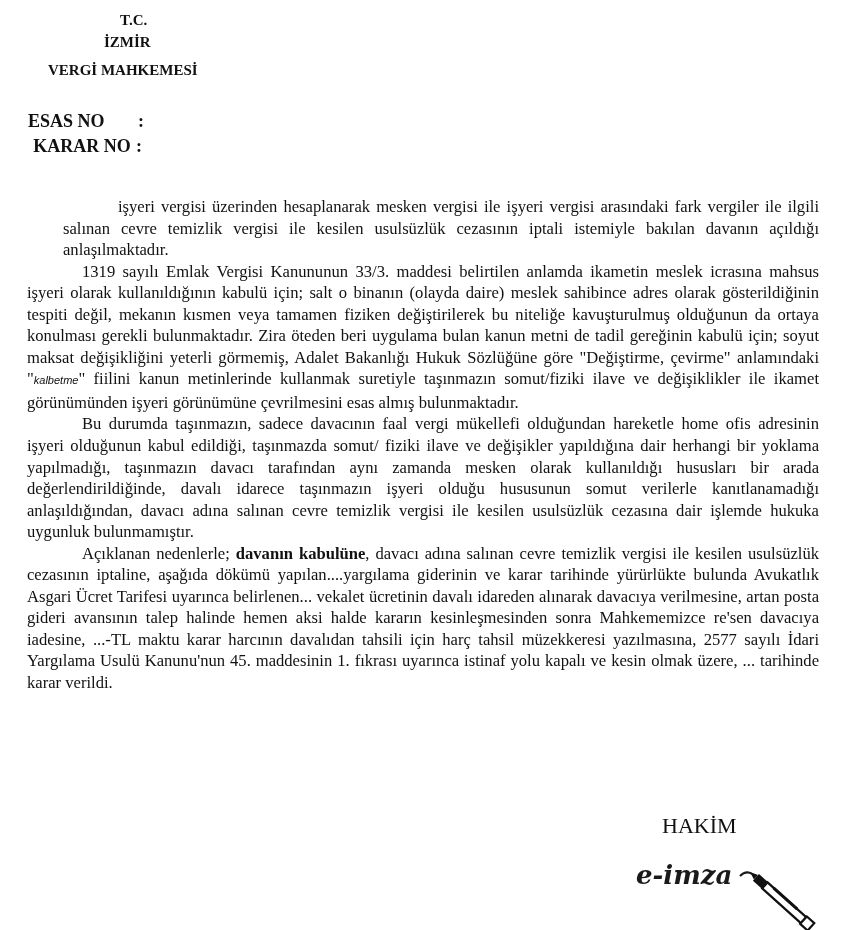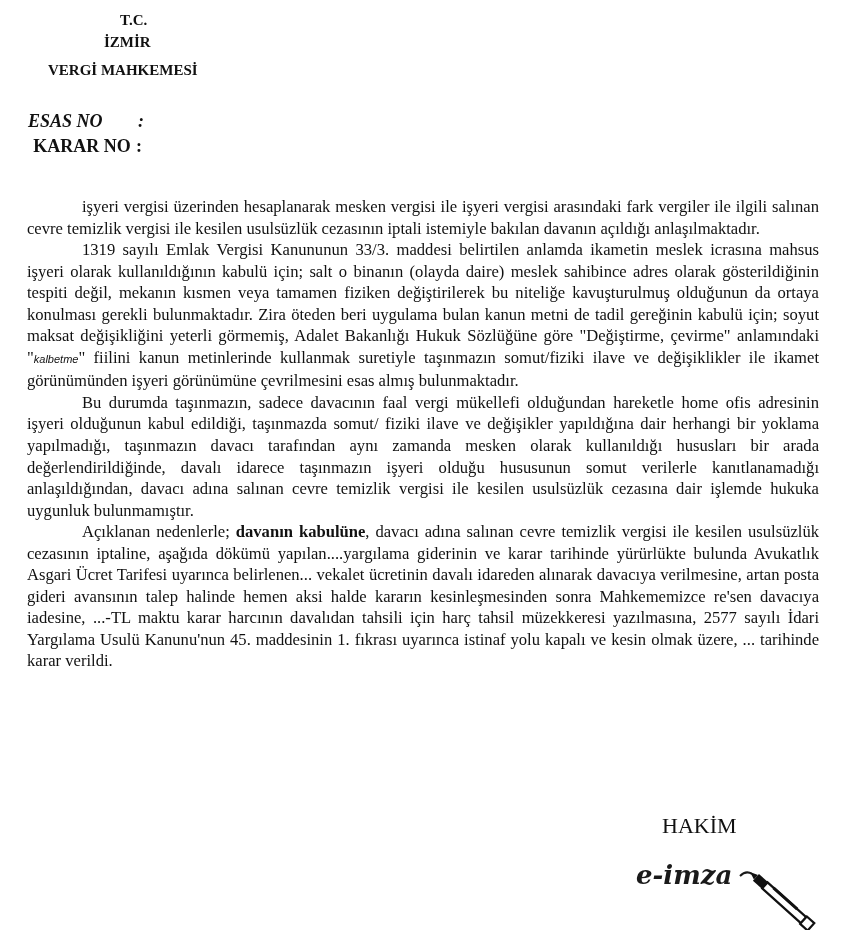--- a/index.html
+++ b/index.html
@@ -3,28 +3,28 @@
 <meta charset="utf-8">
 <style>
   html, body { margin: 0; padding: 0; background: #ffffff; }
   body { width: 850px; height: 930px; position: relative; overflow: hidden;
          font-family: "Liberation Serif", serif; color: #111; }
   .hdr { position: absolute; font-weight: bold; font-size: 15px; line-height: 24px; }
   .hdr-tc { left: 120px; top: 8px; }
   .hdr-city { left: 104px; top: 30px; }
   .hdr-court { left: 48px; top: 58px; }
   .meta { position: absolute; left: 28px; font-weight: bold; font-size: 18px; line-height: 24px; }
-  .meta-esas { top: 109px; font-style: italic; }
+  .meta-esas { top: 109px; }
   .meta-karar { top: 134px; text-align: center; }
   .meta .lbl { display: inline-block; width: 110px; }
   .meta-karar .lbl { width: 108px; }
   .body { position: absolute; left: 27px; top: 196px; width: 792px;
           font-size: 16.6px; line-height: 21.55px; text-align: justify; }
   .body p { margin: 0; text-indent: 55px; }
-  .body p.first { text-indent: 55px; }
+  .body p.first { text-indent: 55px; margin-left: 36px; }
   .sans-it { font-family: "Liberation Sans", sans-serif; font-style: italic; font-size: 11px; }
   .judge { position: absolute; left: 662px; top: 815px; font-size: 22px; line-height: 22px; }
   .esig { position: absolute; left: 632px; top: 850px; width: 190px; height: 80px; font-weight: bold; }
 </style>
 </head>
 <body>
 
 <div class="hdr hdr-tc">T.C.</div>
 <div class="hdr hdr-city">İZMİR</div>
 <div class="hdr hdr-court">VERGİ MAHKEMESİ</div>

